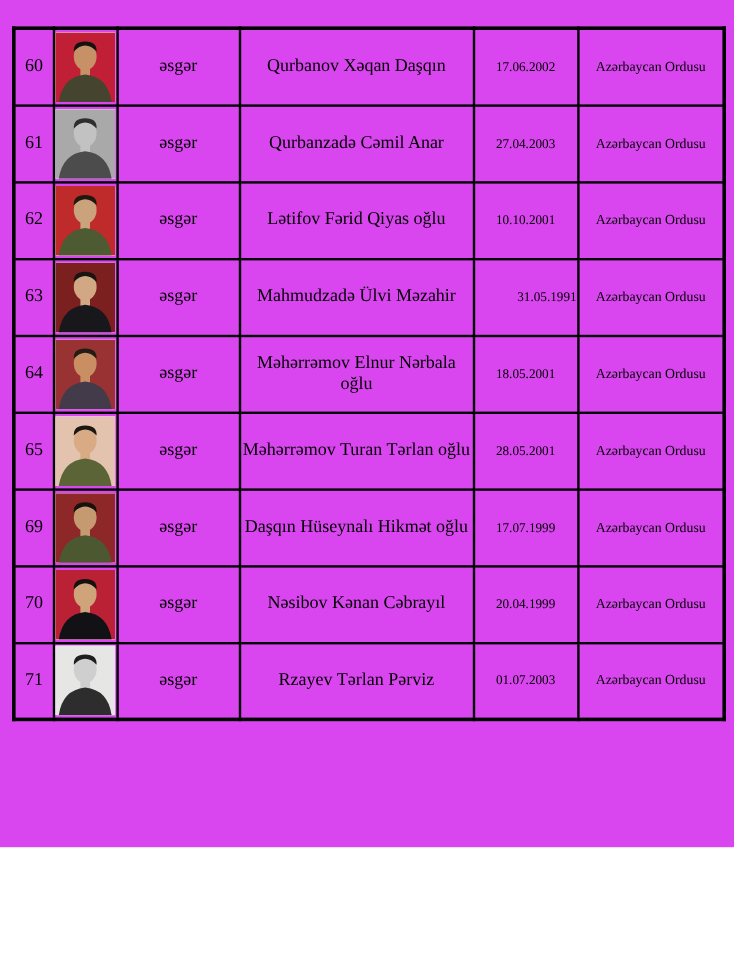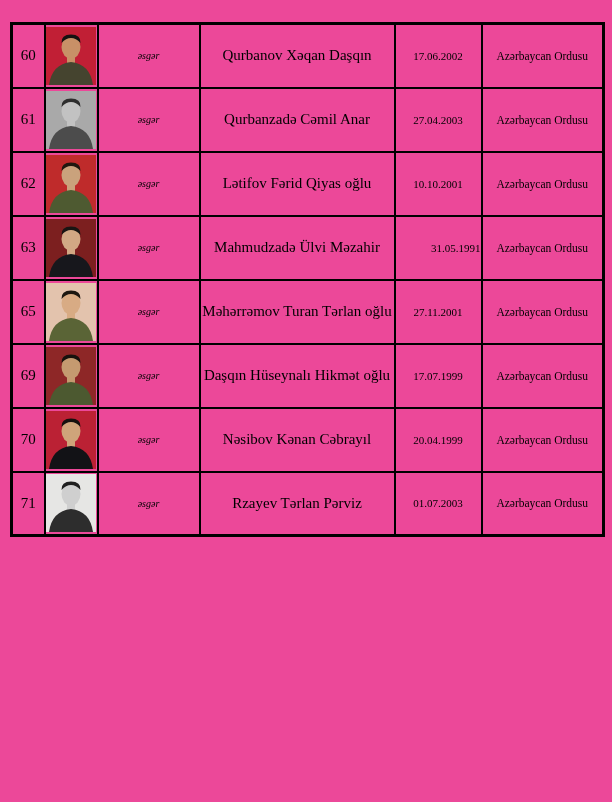--- a/index.html
+++ b/index.html
@@ -1,37 +1,37 @@
 <!DOCTYPE html>
 <html><head>
 <meta charset="utf-8">
 <style>
   html,body { margin:0; padding:0; background:#ffffff; }
   body {
     width:612px; height:802px; overflow:hidden;
     font-family:"Liberation Serif","DejaVu Serif",serif;
     color:#000;
   }
-  .page { position:relative; width:612px; height:802px; background:#ec4899; }
+  .page { position:relative; width:612px; height:706px; background:#d946ef; }
 
   table.roster {
     position:absolute; left:10px; top:22px;
     width:592px; table-layout:fixed;
     border-collapse:collapse;
     border:3px solid #000;
   }
   table.roster td {
     border:2px solid #000;
     text-align:center; vertical-align:middle;
     padding:0; overflow:hidden;
   }
   tr.row { height:64px; }
 
   .c-num  { font-size:15px; }
-  .c-rank { font-size:10px;font-style:italic; }
+  .c-rank { font-size:15px; }
   .c-name { font-size:15px; padding:0 1px; }
   .c-date { font-size:11px; }
   .c-date.small { font-size:11px;text-align:right; }
   .c-army { font-size:11.5px; }
 
   .photo {
     width:50px; height:58px; margin:0 auto; display:block;
     background:#fff;
   }
   .photo svg { display:block; width:50px; height:58px; }
@@ -116,35 +116,53 @@
           <path d="M15.5 16 Q15 7.5 25 7.5 Q35 7.5 34.5 16 Q30 11 25 11 Q20 11 15.5 16 Z" fill="#191513"></path>
         </svg>
       </span>
     </td>
     <td class="c-rank">əsgər</td>
     <td class="c-name">Mahmudzadə Ülvi Məzahir</td>
     <td class="c-date small">31.05.1991</td>
     <td class="c-army">Azərbaycan Ordusu</td>
   </tr>
         <tr class="row">
+    <td class="c-num">64</td>
+    <td class="c-photo">
+      <span class="photo">
+        <svg viewBox="0 0 50 58" preserveAspectRatio="none" aria-hidden="true">
+          <rect x="0" y="0" width="50" height="58" fill="#993333"></rect>
+          <rect x="21" y="26" width="8" height="12" fill="#c98f62"></rect>
+          <path d="M3 58 Q6 37 25 35 Q44 37 47 58 Z" fill="#433a4a"></path>
+          <ellipse cx="25" cy="20" rx="9.5" ry="11.5" fill="#c98f62"></ellipse>
+          <path d="M15.5 16 Q15 7.5 25 7.5 Q35 7.5 34.5 16 Q30 11 25 11 Q20 11 15.5 16 Z" fill="#241d16"></path>
+        </svg>
+      </span>
+    </td>
+    <td class="c-rank">əsgər</td>
+    <td class="c-name">Məhərrəmov Elnur Nərbala oğlu</td>
+    <td class="c-date">18.05.2001</td>
+    <td class="c-army">Azərbaycan Ordusu</td>
+  </tr>
+        <tr class="row">
     <td class="c-num">65</td>
     <td class="c-photo">
       <span class="photo">
         <svg viewBox="0 0 50 58" preserveAspectRatio="none" aria-hidden="true">
           <rect x="0" y="0" width="50" height="58" fill="#e3c3ad"></rect>
           <rect x="21" y="26" width="8" height="12" fill="#d8ab84"></rect>
           <path d="M3 58 Q6 37 25 35 Q44 37 47 58 Z" fill="#5a6436"></path>
           <ellipse cx="25" cy="20" rx="9.5" ry="11.5" fill="#d8ab84"></ellipse>
           <path d="M15.5 16 Q15 7.5 25 7.5 Q35 7.5 34.5 16 Q30 11 25 11 Q20 11 15.5 16 Z" fill="#1c1710"></path>
         </svg>
       </span>
     </td>
     <td class="c-rank">əsgər</td>
     <td class="c-name">Məhərrəmov Turan Tərlan oğlu</td>
-    <td class="c-date">27.11.2001</td>
+    <td class="c-date">28.05.2001</td>
     <td class="c-army">Azərbaycan Ordusu</td>
   </tr>
         <tr class="row">
     <td class="c-num">69</td>
     <td class="c-photo">
       <span class="photo">
         <svg viewBox="0 0 50 58" preserveAspectRatio="none" aria-hidden="true">
           <rect x="0" y="0" width="50" height="58" fill="#8e2727"></rect>
           <rect x="21" y="26" width="8" height="12" fill="#c59a70"></rect>
           <path d="M3 58 Q6 37 25 35 Q44 37 47 58 Z" fill="#4c5930"></path>

